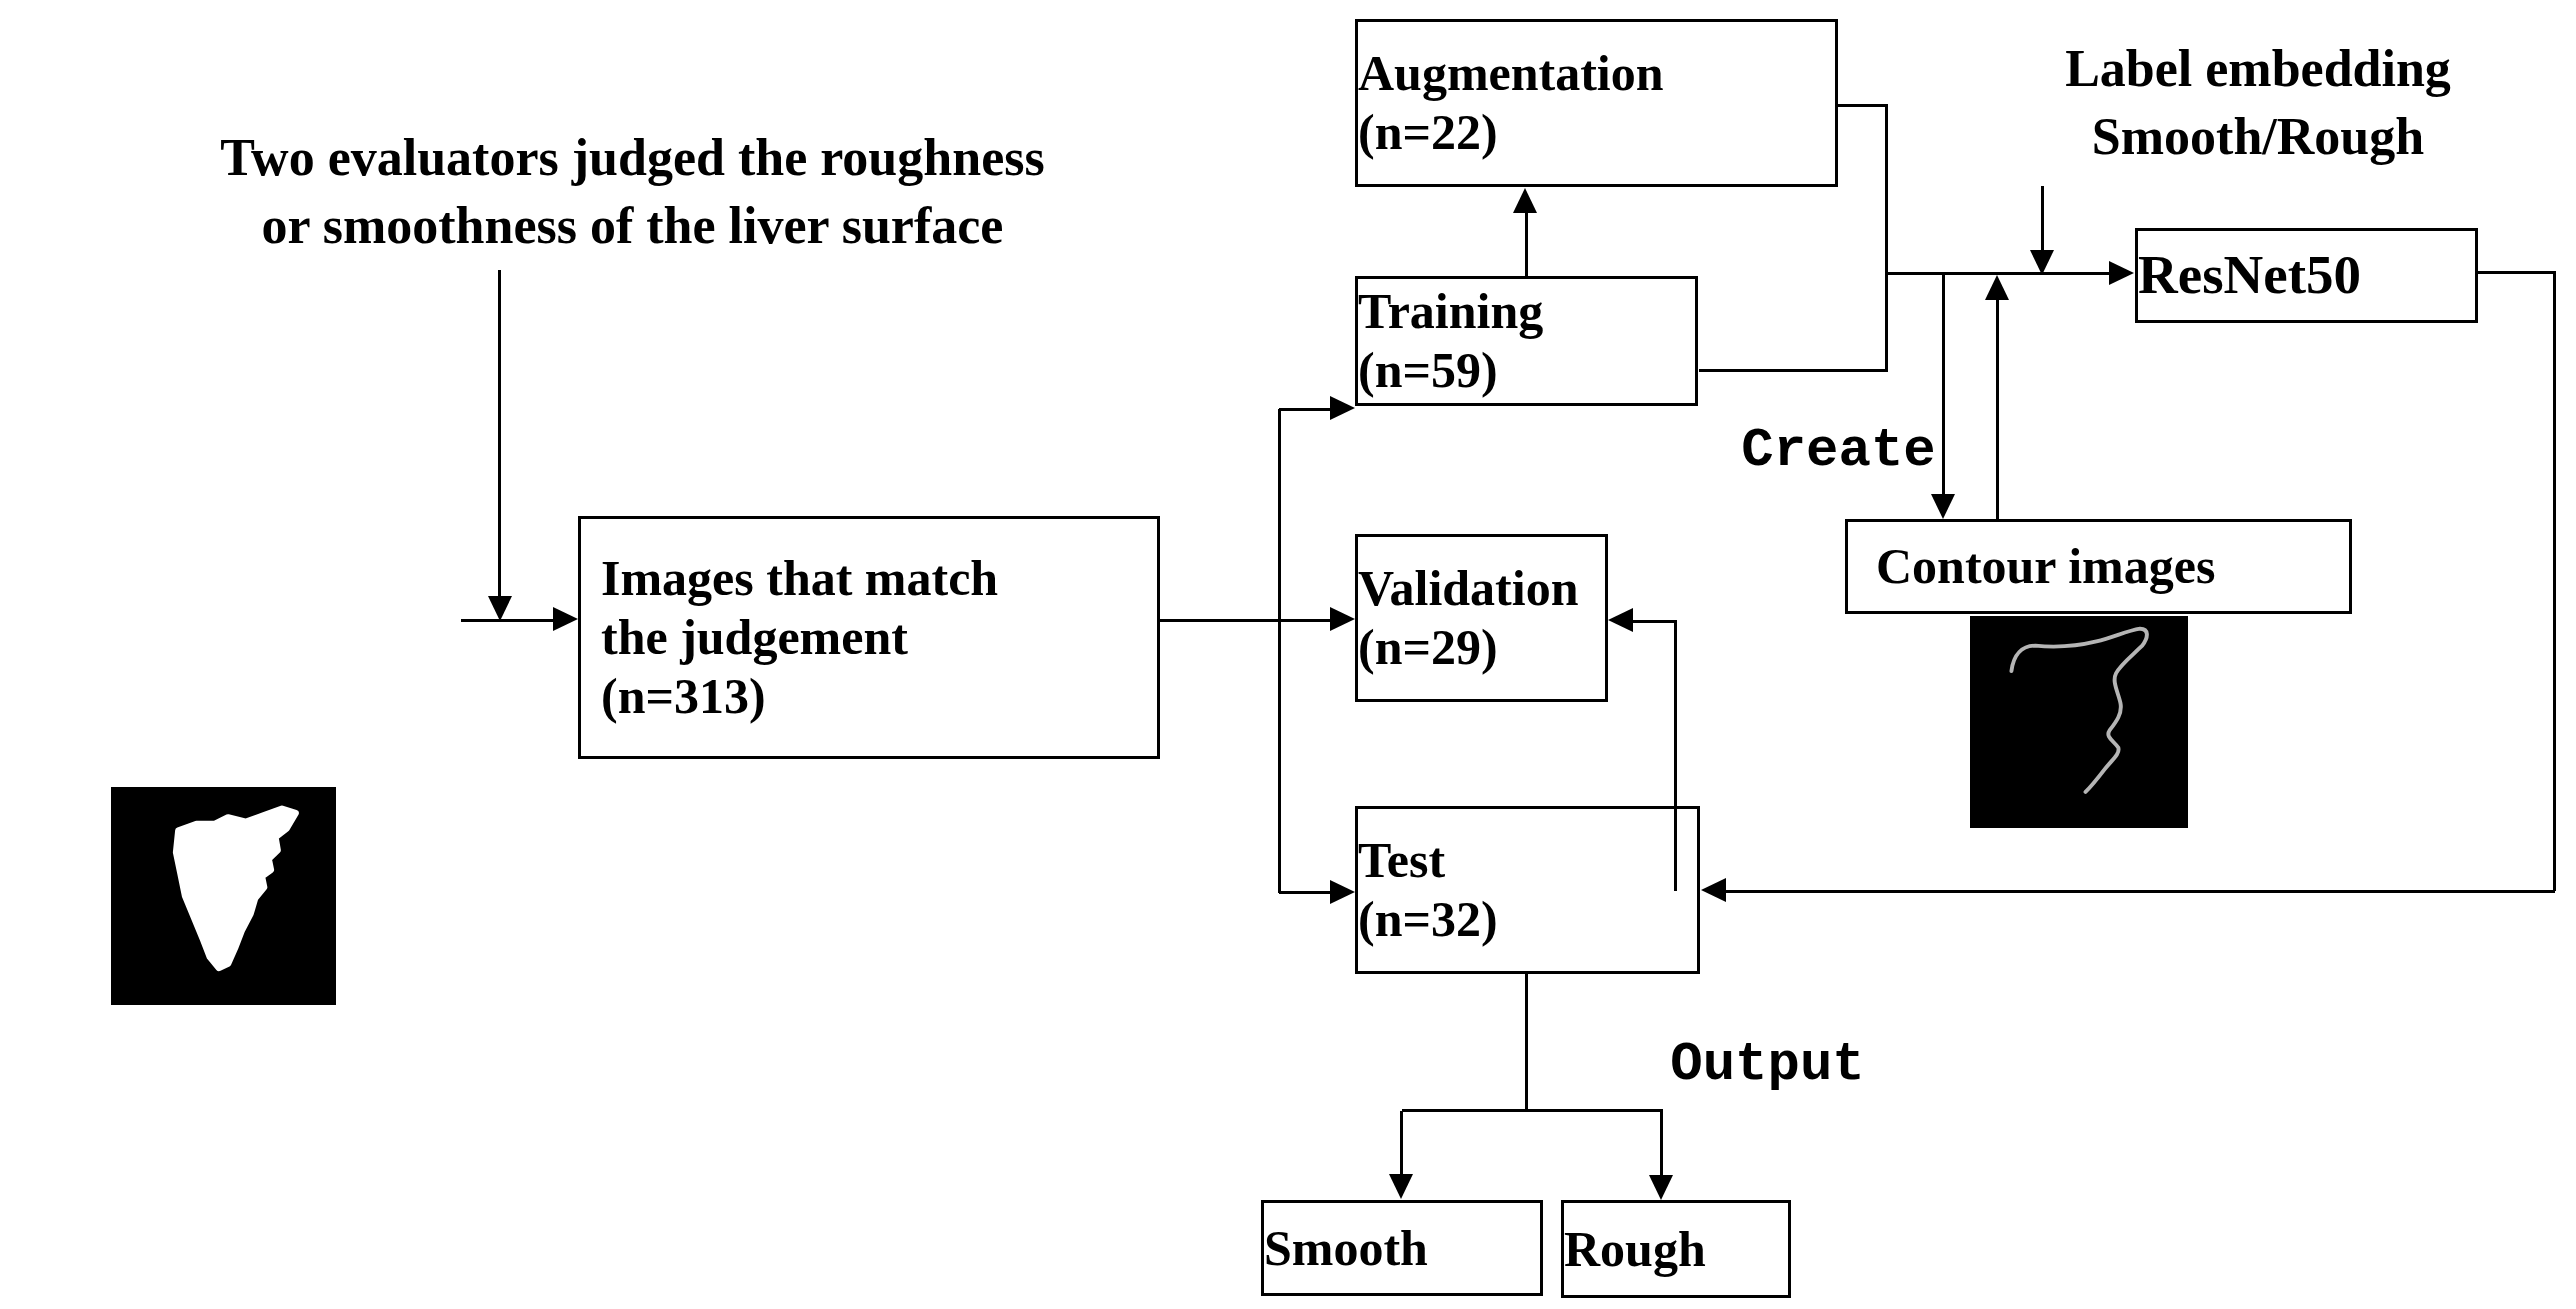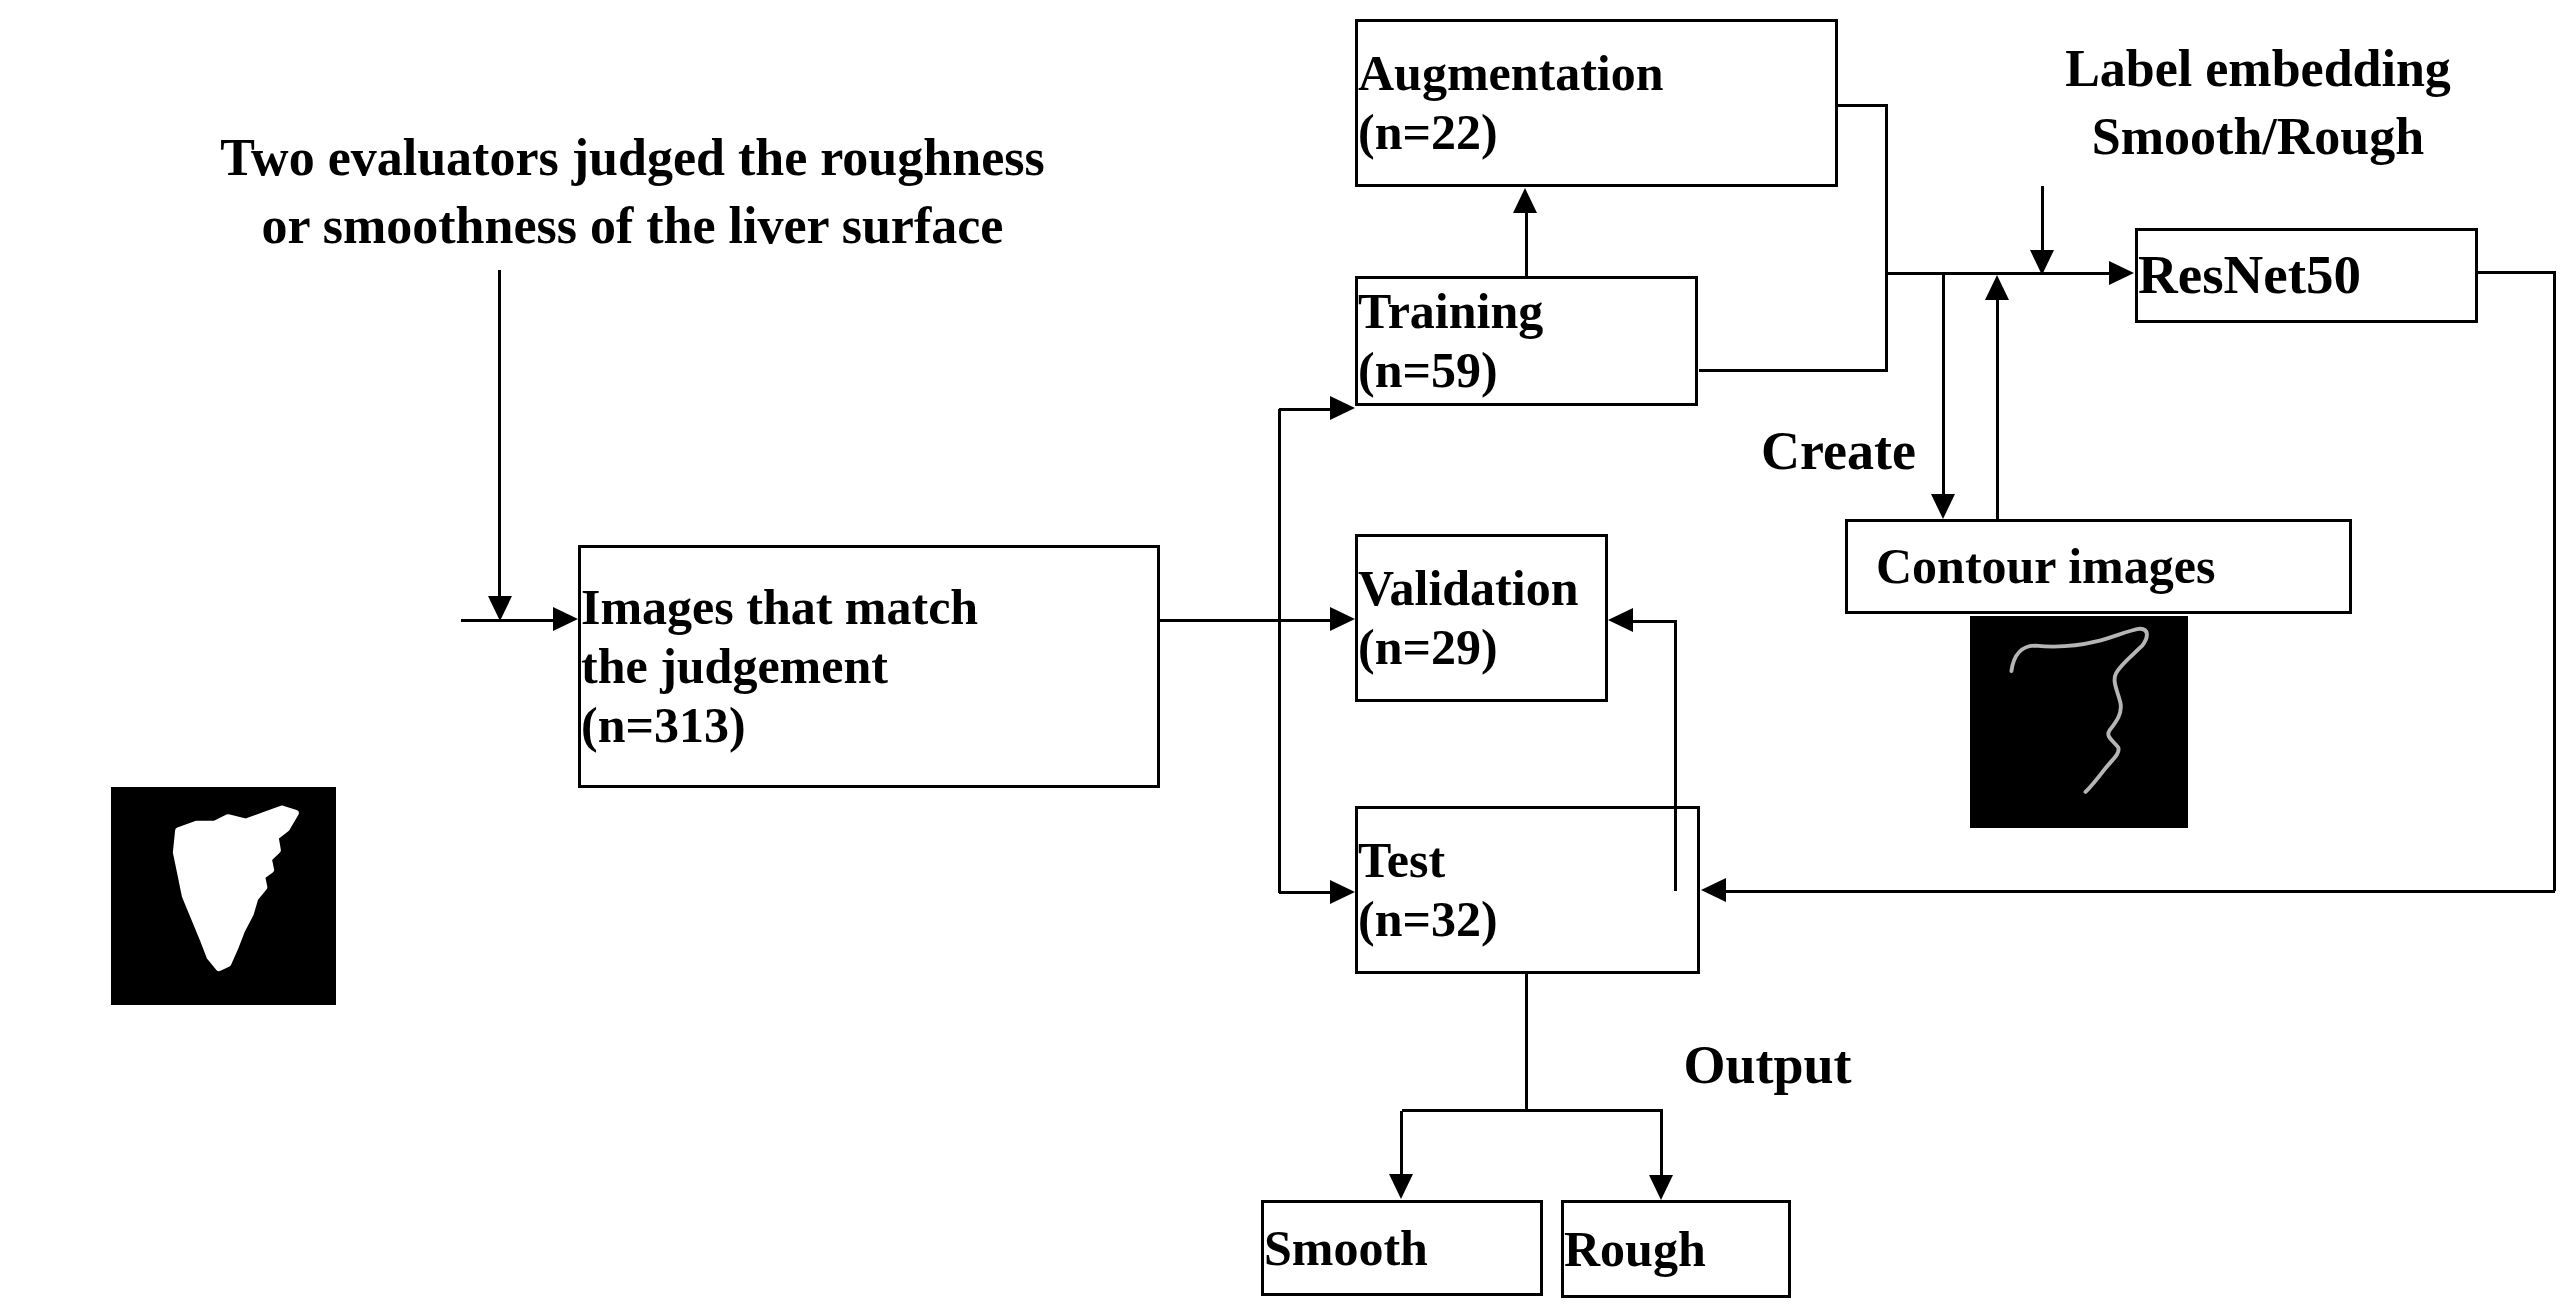--- a/index.html
+++ b/index.html
@@ -19,21 +19,21 @@
   .vline{width:2.5px;}
   .arr{position:absolute;width:0;height:0;}
   .arr-right{border-top:12.6px solid transparent;border-bottom:12.6px solid transparent;border-left:25px solid #000;}
   .arr-left{border-top:12.6px solid transparent;border-bottom:12.6px solid transparent;border-right:25px solid #000;}
   .arr-down{border-left:12.6px solid transparent;border-right:12.6px solid transparent;border-top:25px solid #000;}
   .arr-up{border-left:12.6px solid transparent;border-right:12.6px solid transparent;border-bottom:25px solid #000;}
   .bitmap{position:absolute;background:#000;}
   .bitmap svg{display:block;width:100%;height:100%;}
   .fs60{font-size:50px;}
   .fs62{font-size:52px;}
-  .fs64{font-size:54px;}
+  .fs64{font-size:54px;font-family:Liberation Mono, monospace;}
   .fs66{font-size:55px;}
 </style>
 </head>
 <body>
 
 <div id="stage">
 
   <div class="annotation fs62" style="left:84px;top:124px;width:1097px;">
     <div>Two evaluators judged the roughness</div>
     <div>or smoothness of the liver surface</div>
@@ -42,21 +42,21 @@
   <div class="annotation fs62" style="left:1994px;top:35px;width:528px;">
     <div>Label embedding</div>
     <div>Smooth/Rough</div>
   </div>
 
   <div class="annotation fs64" style="left:1734px;top:416px;width:209px;">Create</div>
 
   <div class="annotation fs64" style="left:1663px;top:1030px;width:209px;">Output</div>
 
 
-  <div class="node fs60" style="left:578px;top:545px;width:582px;height:243px;">
+  <div class="node fs60" style="left:578px;top:516px;width:582px;height:243px;padding-left:20px;">
     <div>Images that match</div>
     <div>the judgement</div>
     <div>(n=313)</div>
   </div>
 
   <div class="node fs60" style="left:1355px;top:19px;width:483px;height:168px;">
     <div>Augmentation</div>
     <div>(n=22)</div>
   </div>
 

